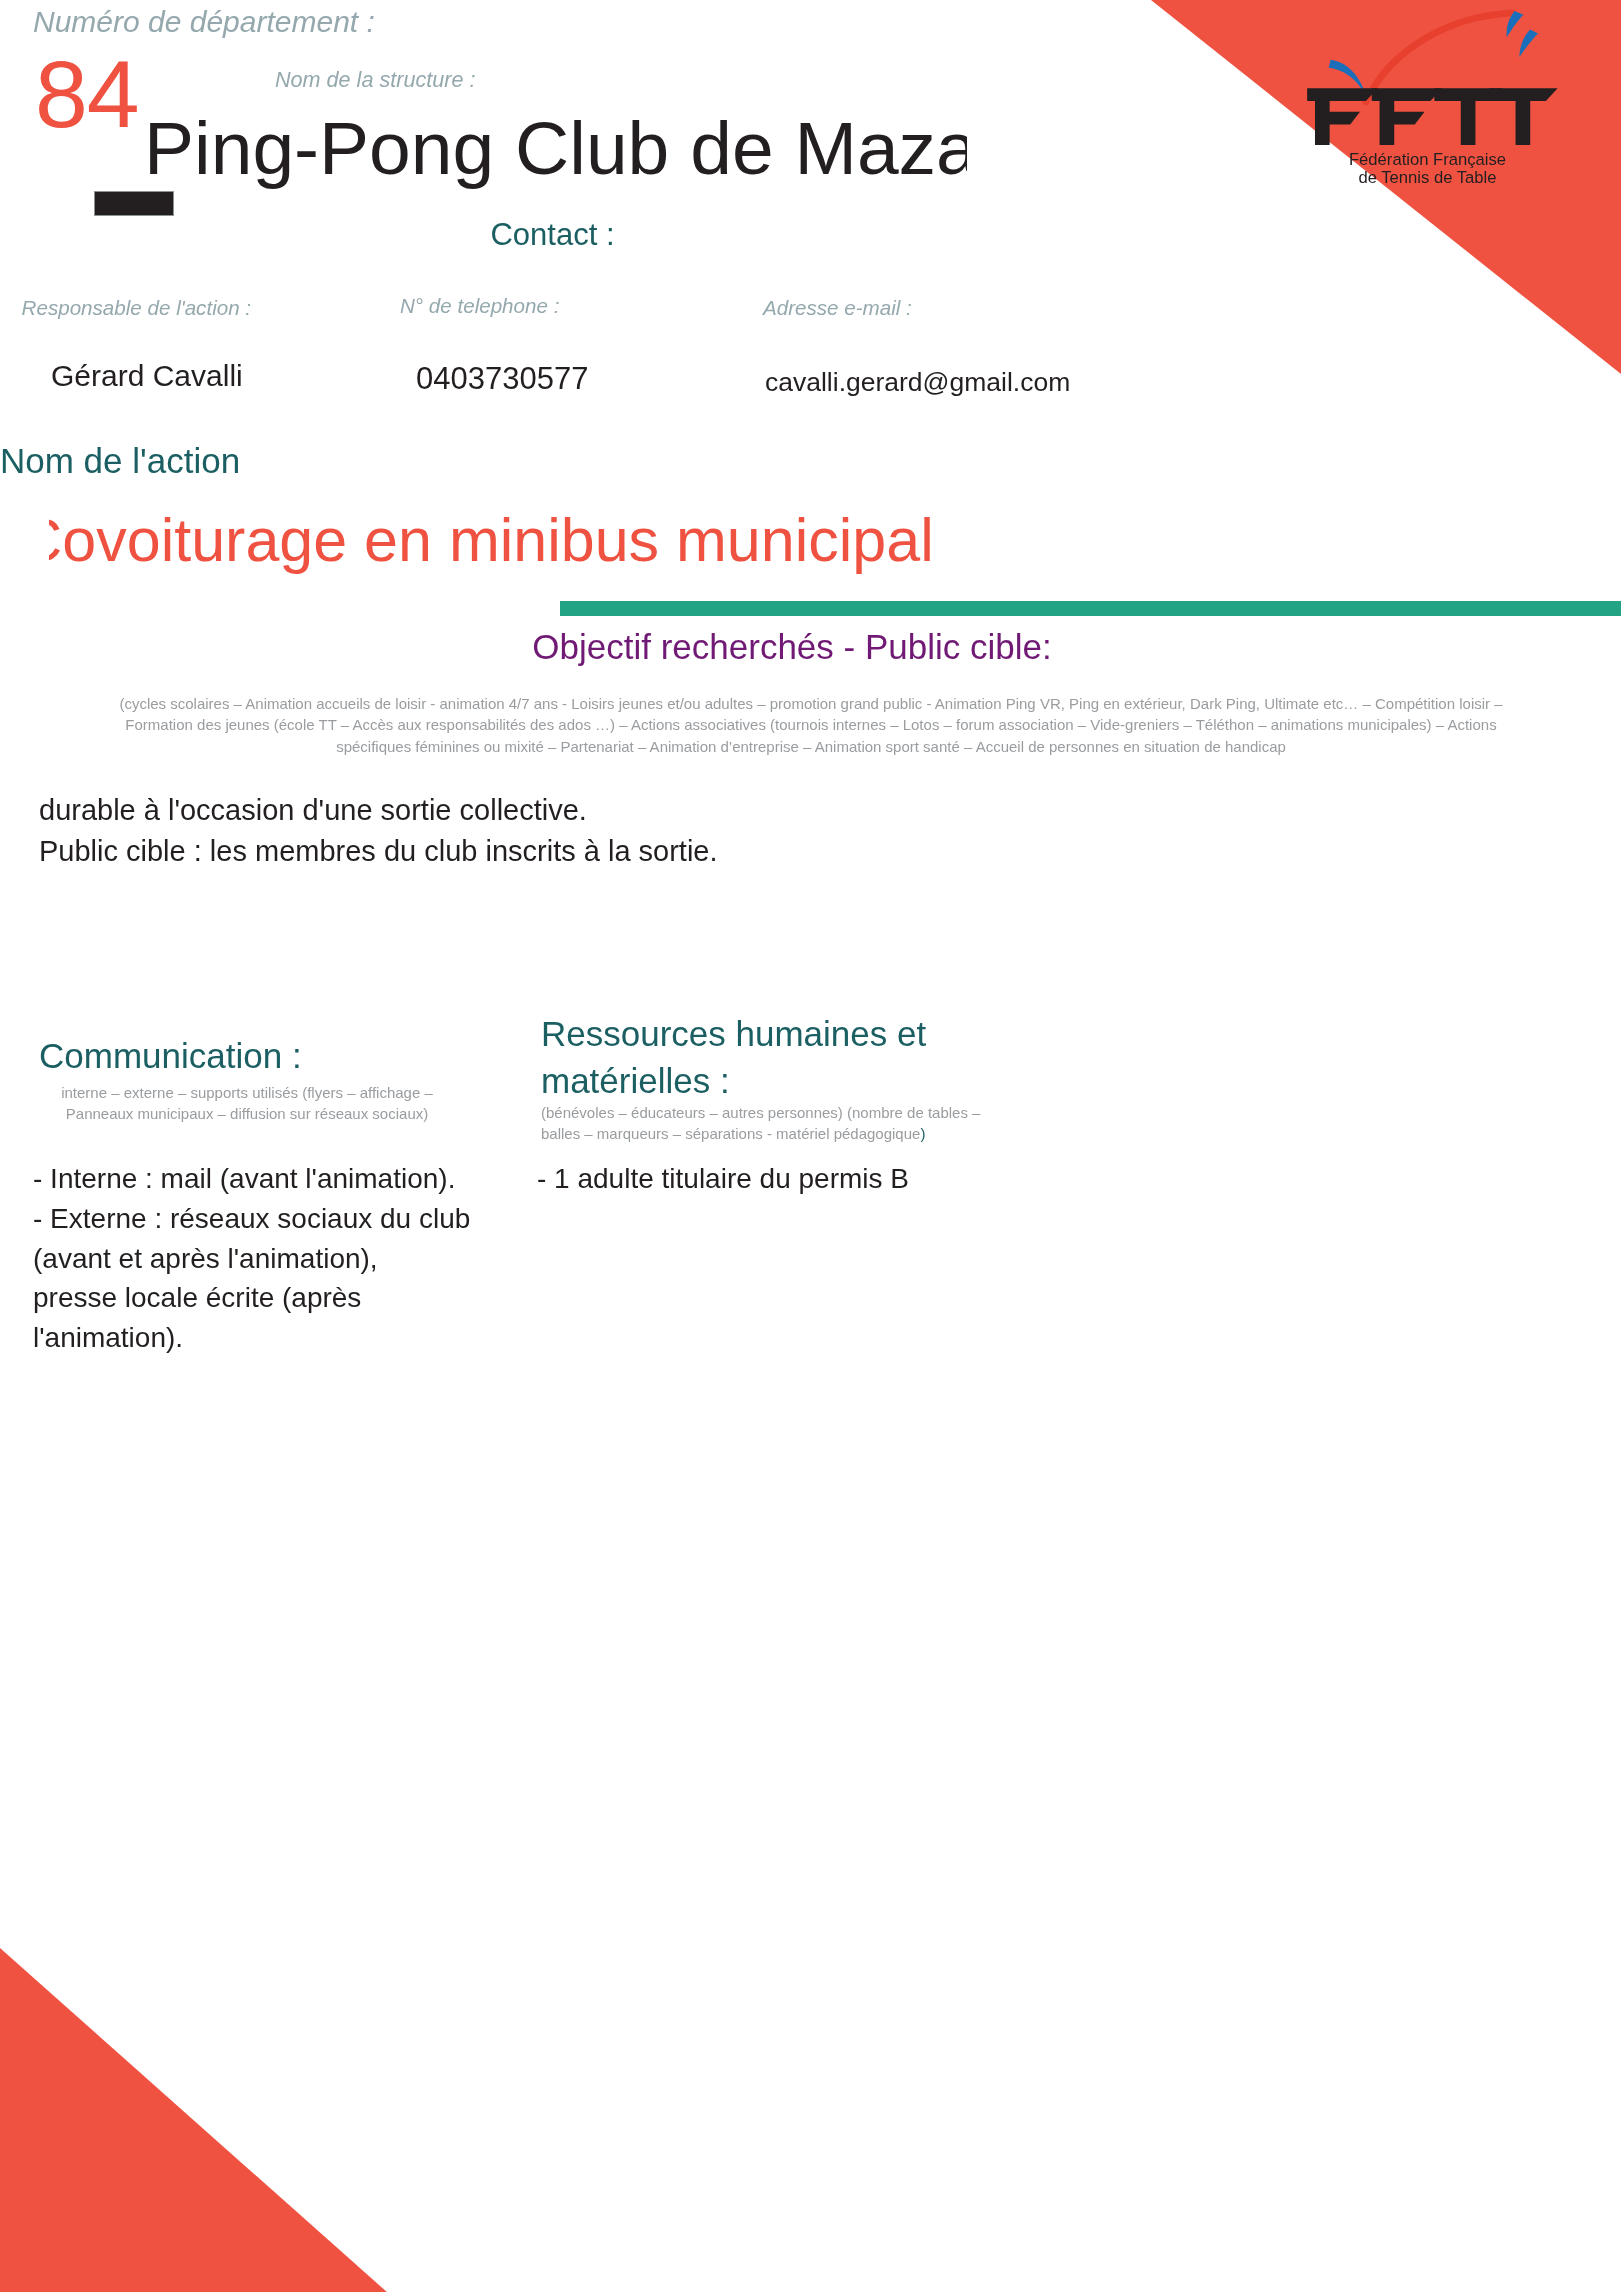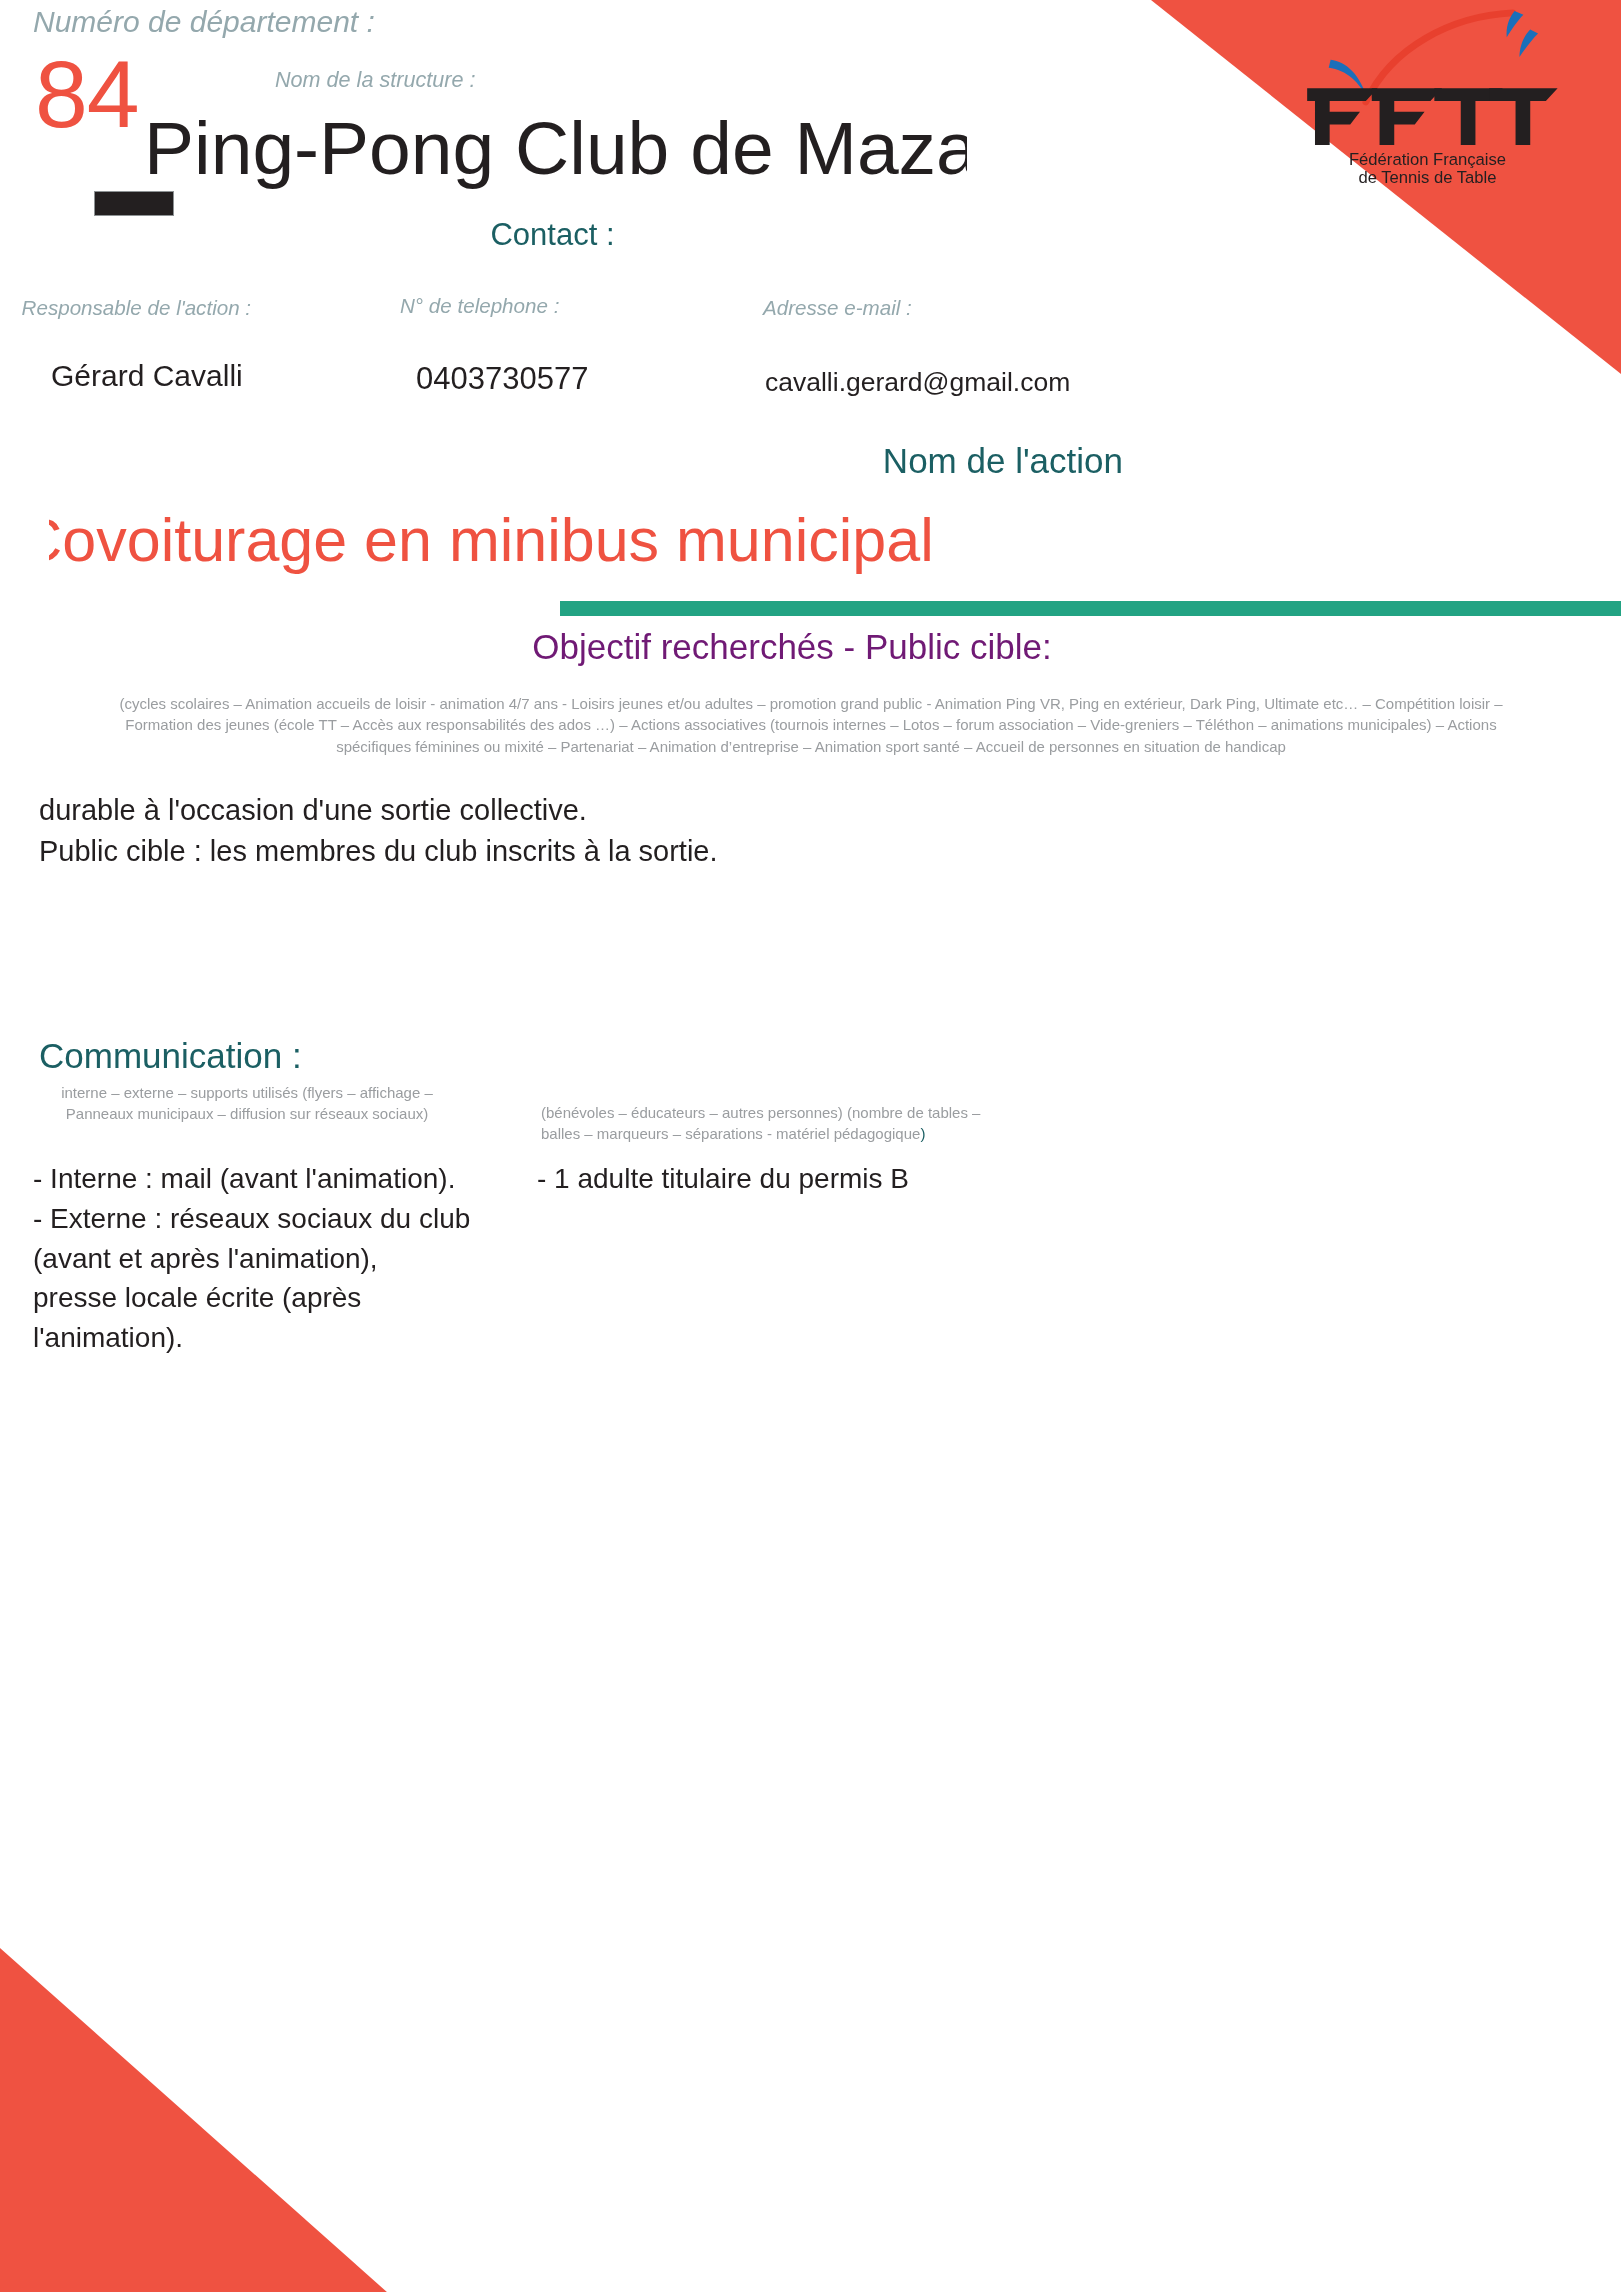--- a/index.html
+++ b/index.html
@@ -162,21 +162,21 @@
     color: #231f20;
     white-space: nowrap;
   }
 
   
   .lbl-action {
     position: absolute;
     left: 0;
     top: 441px;
     width: 1123px;
-    text-align: right;
+    text-align: left;
     font-size: 35px;
     color: #1b5f63;
   }
   .action-name-wrap {
     position: absolute;
     left: 49px;
     top: 495px;
     width: 921px;
     height: 90px;
     overflow: hidden;
@@ -355,19 +355,20 @@
   <div class="h-communication">Communication :</div>
   <div class="communication-hint">interne – externe – supports utilisés (flyers – affichage – Panneaux municipaux – diffusion sur réseaux sociaux)</div>
   <div class="communication-body">
     <p>- Interne : mail (avant l'animation).</p>
     <p>- Externe : réseaux sociaux du club</p>
     <p> (avant et après l'animation),</p>
     <p>presse locale écrite (après</p>
     <p>l'animation).</p>
   </div>
 
+  <div class="h-ressources">Ressources humaines et matérielles :</div>
   <div class="ressources-hint"><span>(bénévoles – éducateurs – autres personnes) (nombre de tables – balles – marqueurs – séparations - matériel pédagogique</span><span class="paren-accent">)</span></div>
   <div class="ressources-body">
     <p>- 1 adulte titulaire du permis B</p>
   </div>
 
 </div>
 
 
 </body></html>

